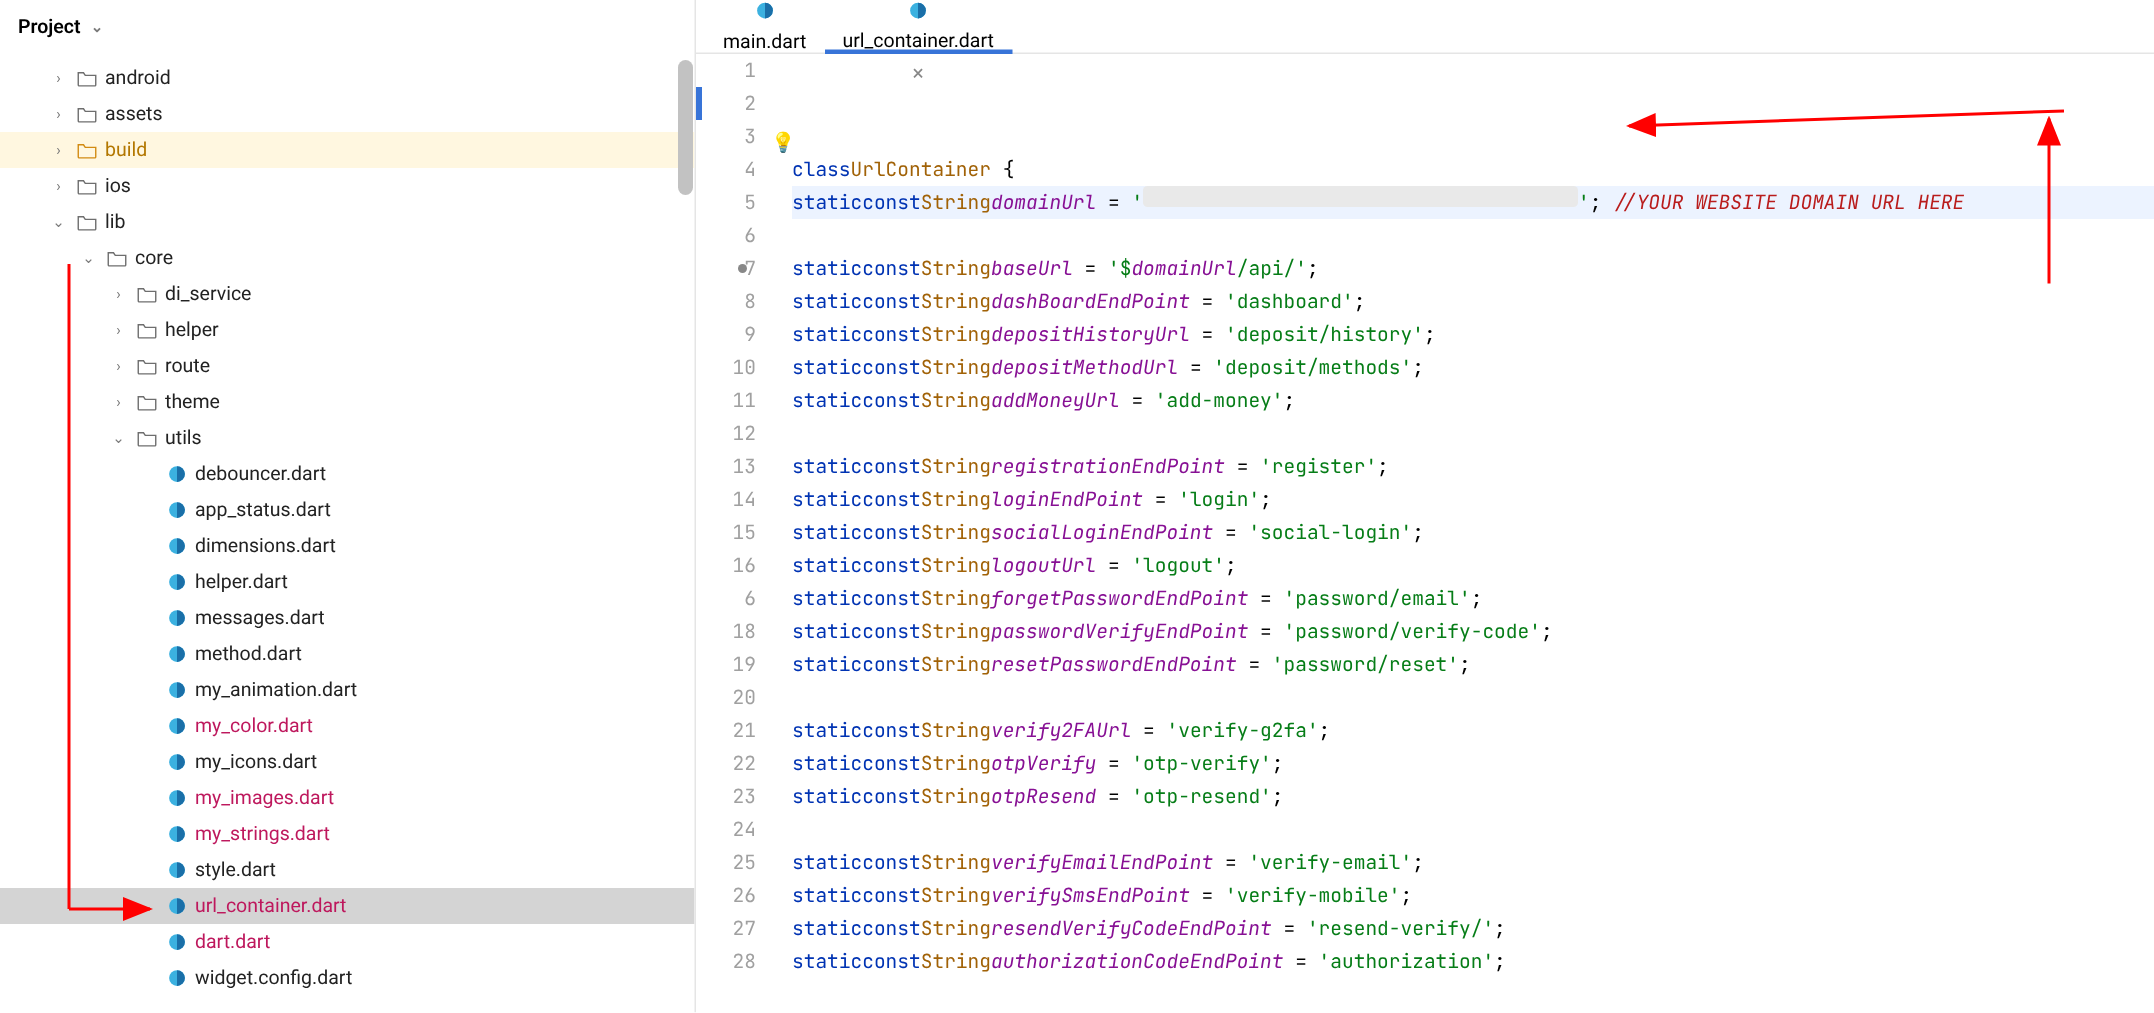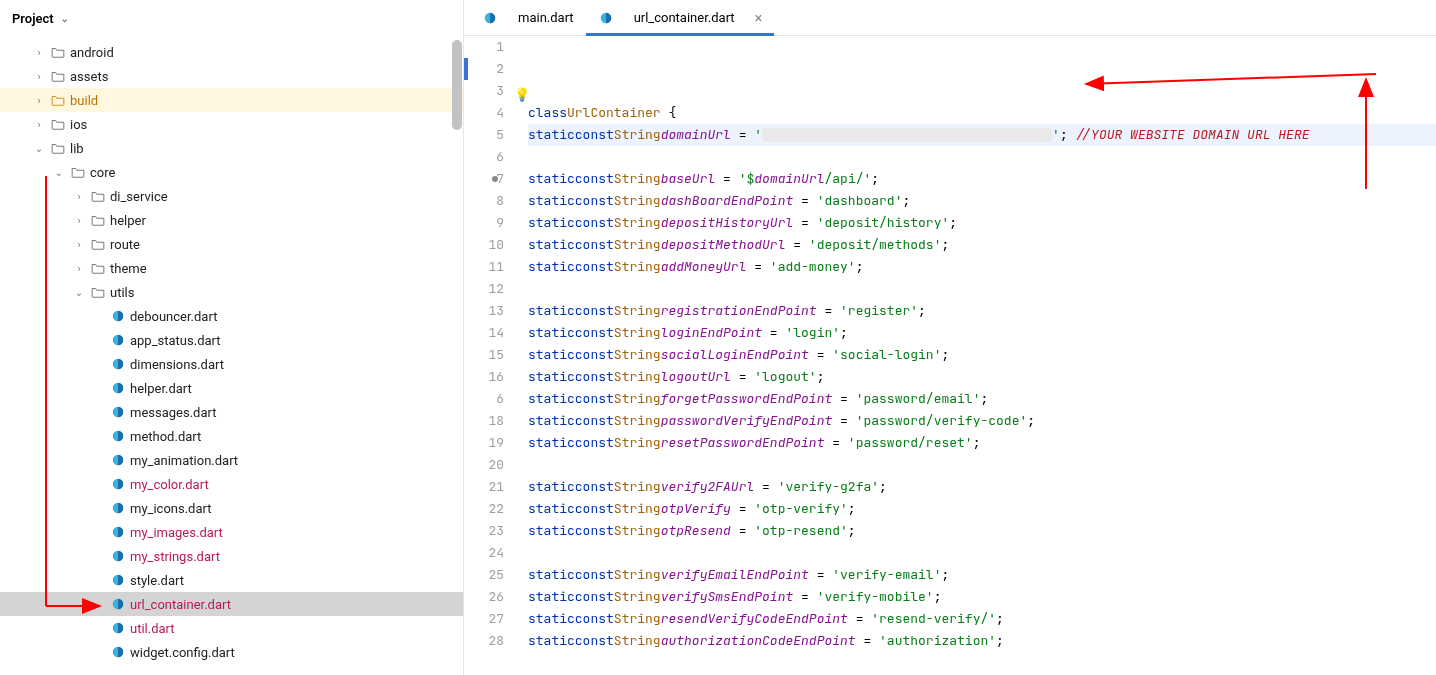--- a/index.html
+++ b/index.html
@@ -85,23 +85,24 @@
   display: flex;
   align-items: center;
   border-bottom: 1px solid #e5e5e5;
   padding-left: 6px;
 }
 .tab {
   height: 36px;
   display: flex;
   align-items: center;
   padding: 0 12px;
-  gap: 20px;
+  gap: 6px;
   cursor: pointer;
   position: relative;
+  flex-direction: column;
 }
 .tab.active::after {
   content: "";
   position: absolute;
   bottom: 0;
   left: 0;
   right: 0;
   height: 3px;
   background: #3874d8;
 }
@@ -135,21 +136,21 @@
   padding: 0 8px 0 0;
   user-select: none;
 }
 .line-numbers div { height: 22px; }
 .code {
   flex: 1;
   padding-left: 16px;
   position: relative;
   white-space: pre;
 }
-.code-line { height: 22px; display: flex; align-items: center; }
+.code-line { height: 22px; display: flex; }
 .code-line.hl-line { background: #ecf3ff; }
 .kw { color: #0033b3; }
 .type { color: #a16207; }
 .ident { color: #871094; font-style: italic; }
 .str { color: #067d17; }
 .interp { color: #067d17; }
 .interp-var { color: #871094; font-style: italic; }
 .cmt { color: #b91c1c; font-style: italic; }
 .redact { background: #e9e9e9; border-radius: 3px; display: inline-block; width: 290px; height: 14px; }
 .bulb {
@@ -439,21 +440,21 @@
       </div>
       <div class="tree-row">
         <span class="pad" style="width: 80px;"></span>
         <span class="chev">&nbsp;</span>
         <span class="dart-icon">
           <svg viewBox="0 0 24 24">
             <circle cx="12" cy="12" r="9" fill="#3bb1e0"></circle>
             <path d="M12 3 a9 9 0 0 1 0 18 z" fill="#1a6fa8"></path>
           </svg>
         </span>
-        <span class="tree-label blue">util.dart</span>
+        <span class="tree-label blue">dart.dart</span>
       </div>
       <div class="tree-row">
         <span class="pad" style="width: 80px;"></span>
         <span class="chev">&nbsp;</span>
         <span class="dart-icon">
           <svg viewBox="0 0 24 24">
             <circle cx="12" cy="12" r="9" fill="#3bb1e0"></circle>
             <path d="M12 3 a9 9 0 0 1 0 18 z" fill="#1a6fa8"></path>
           </svg>
         </span>

